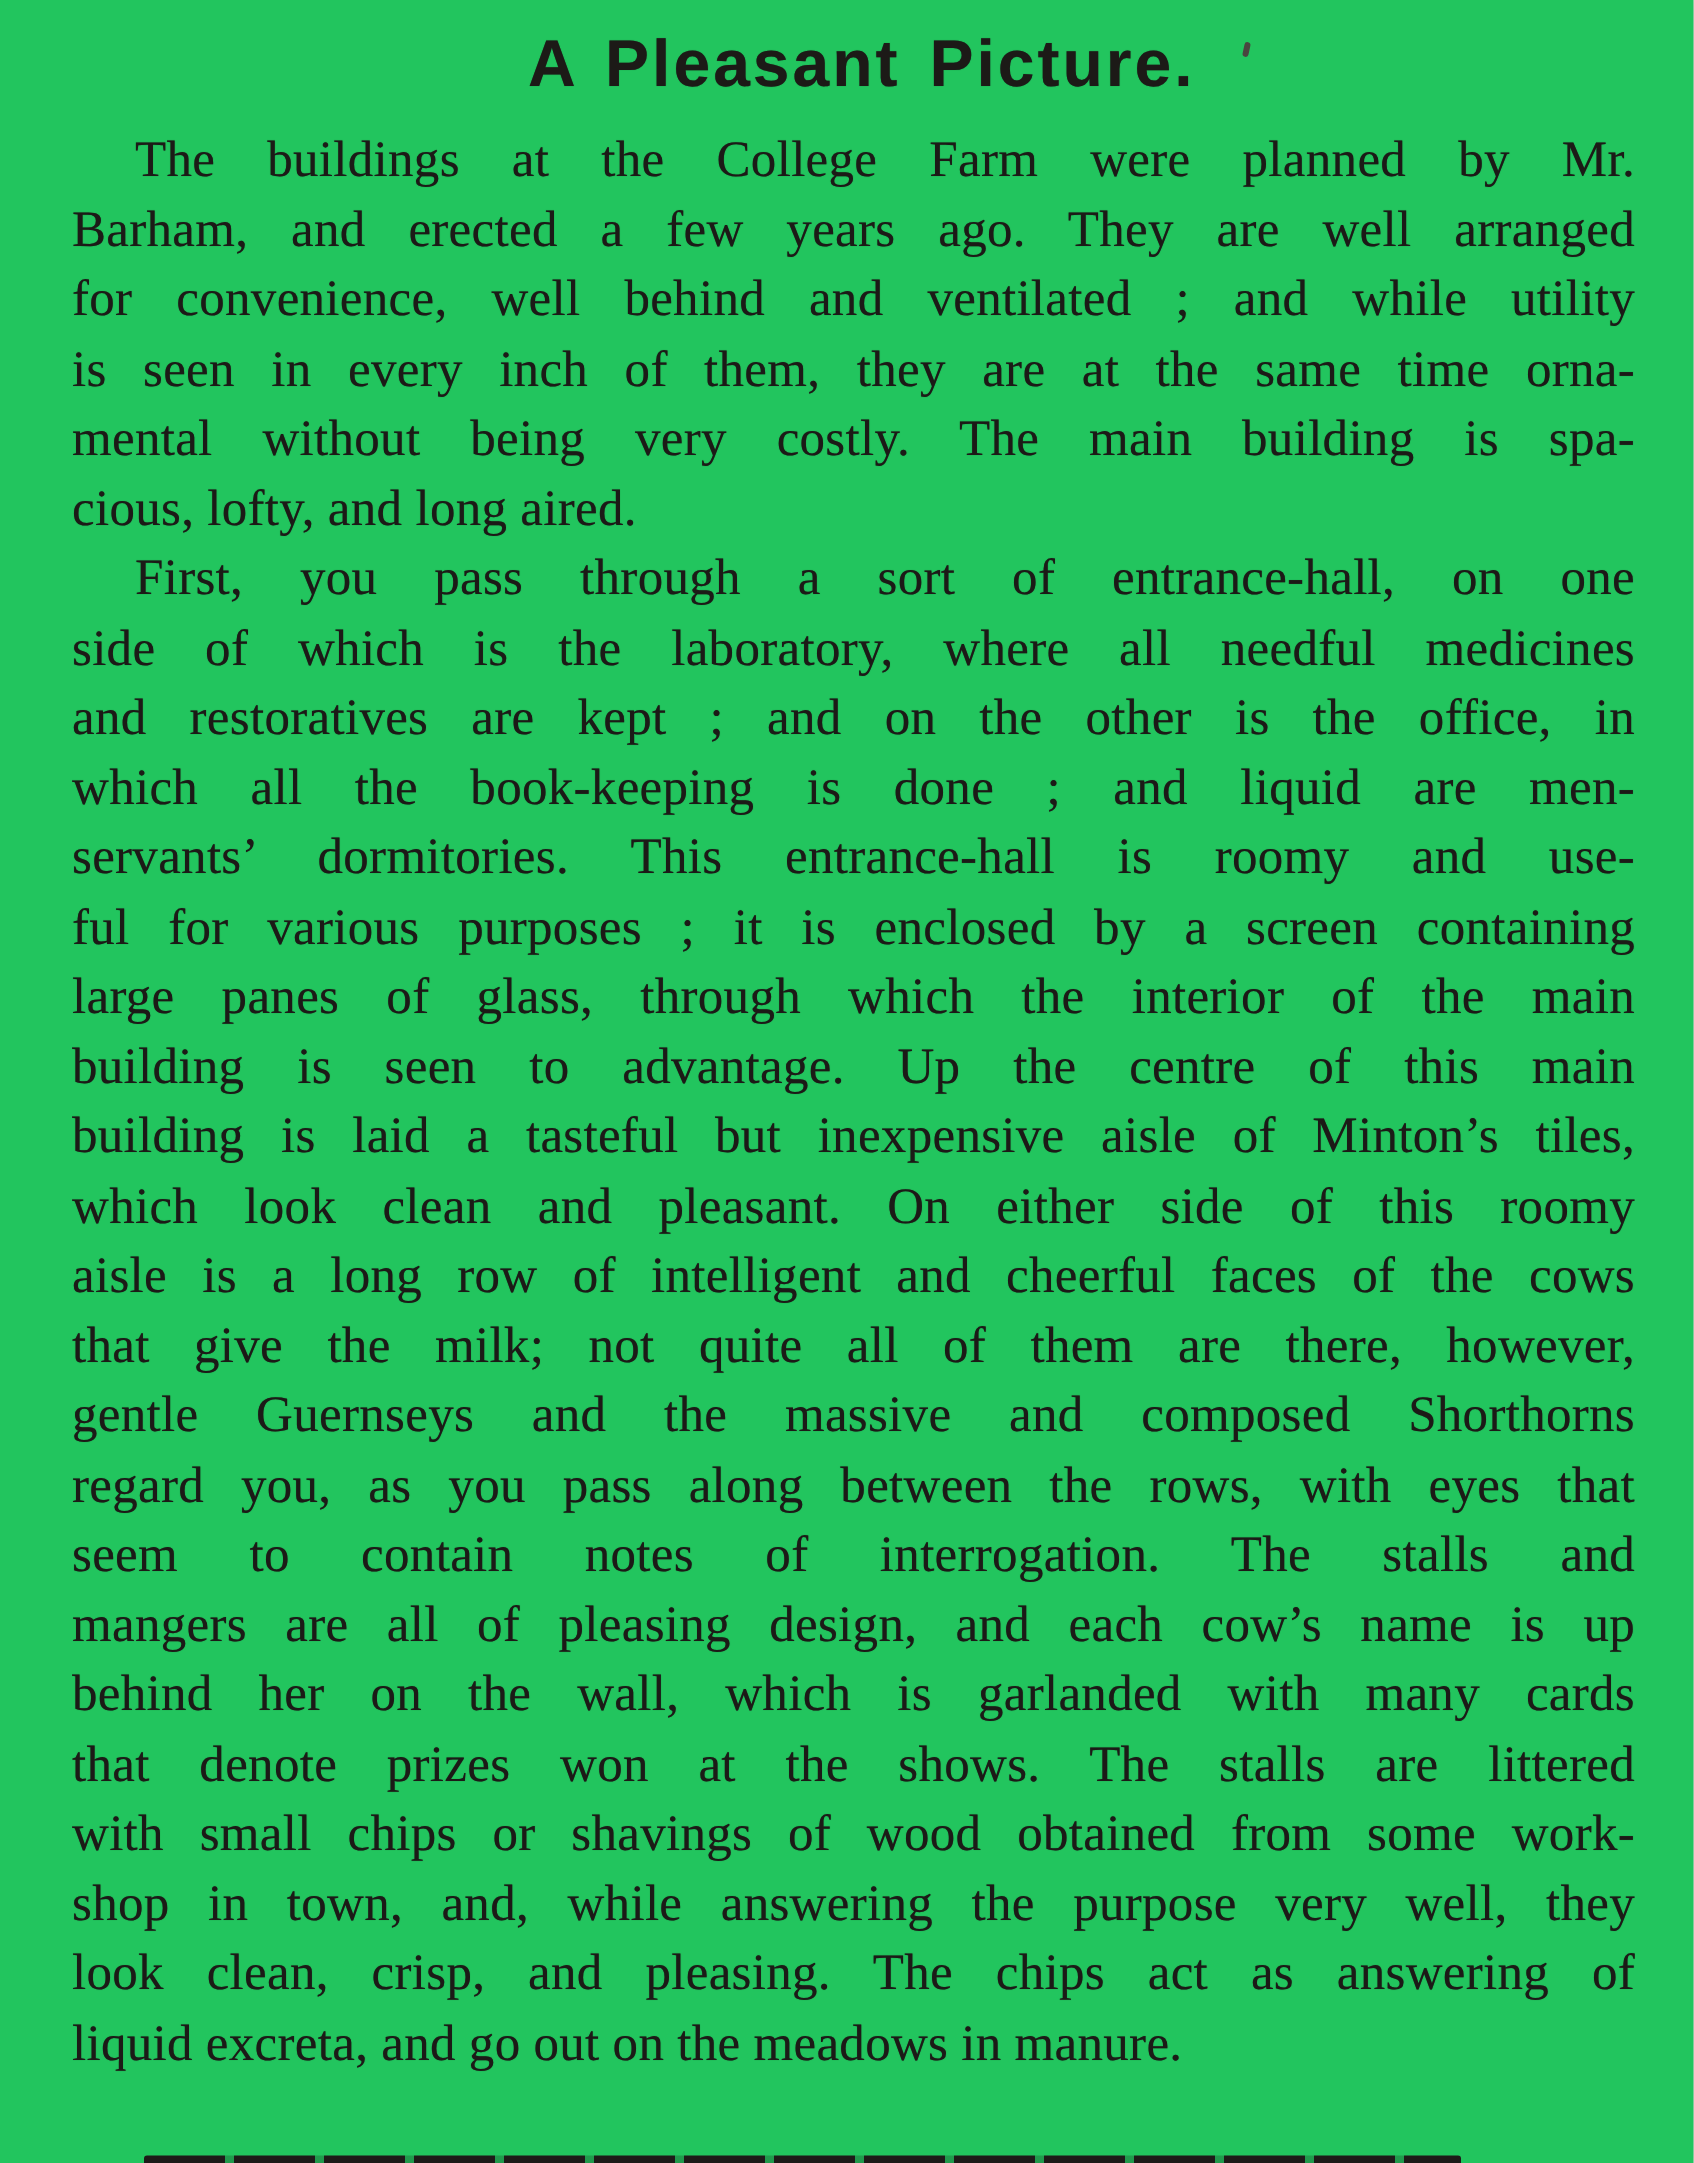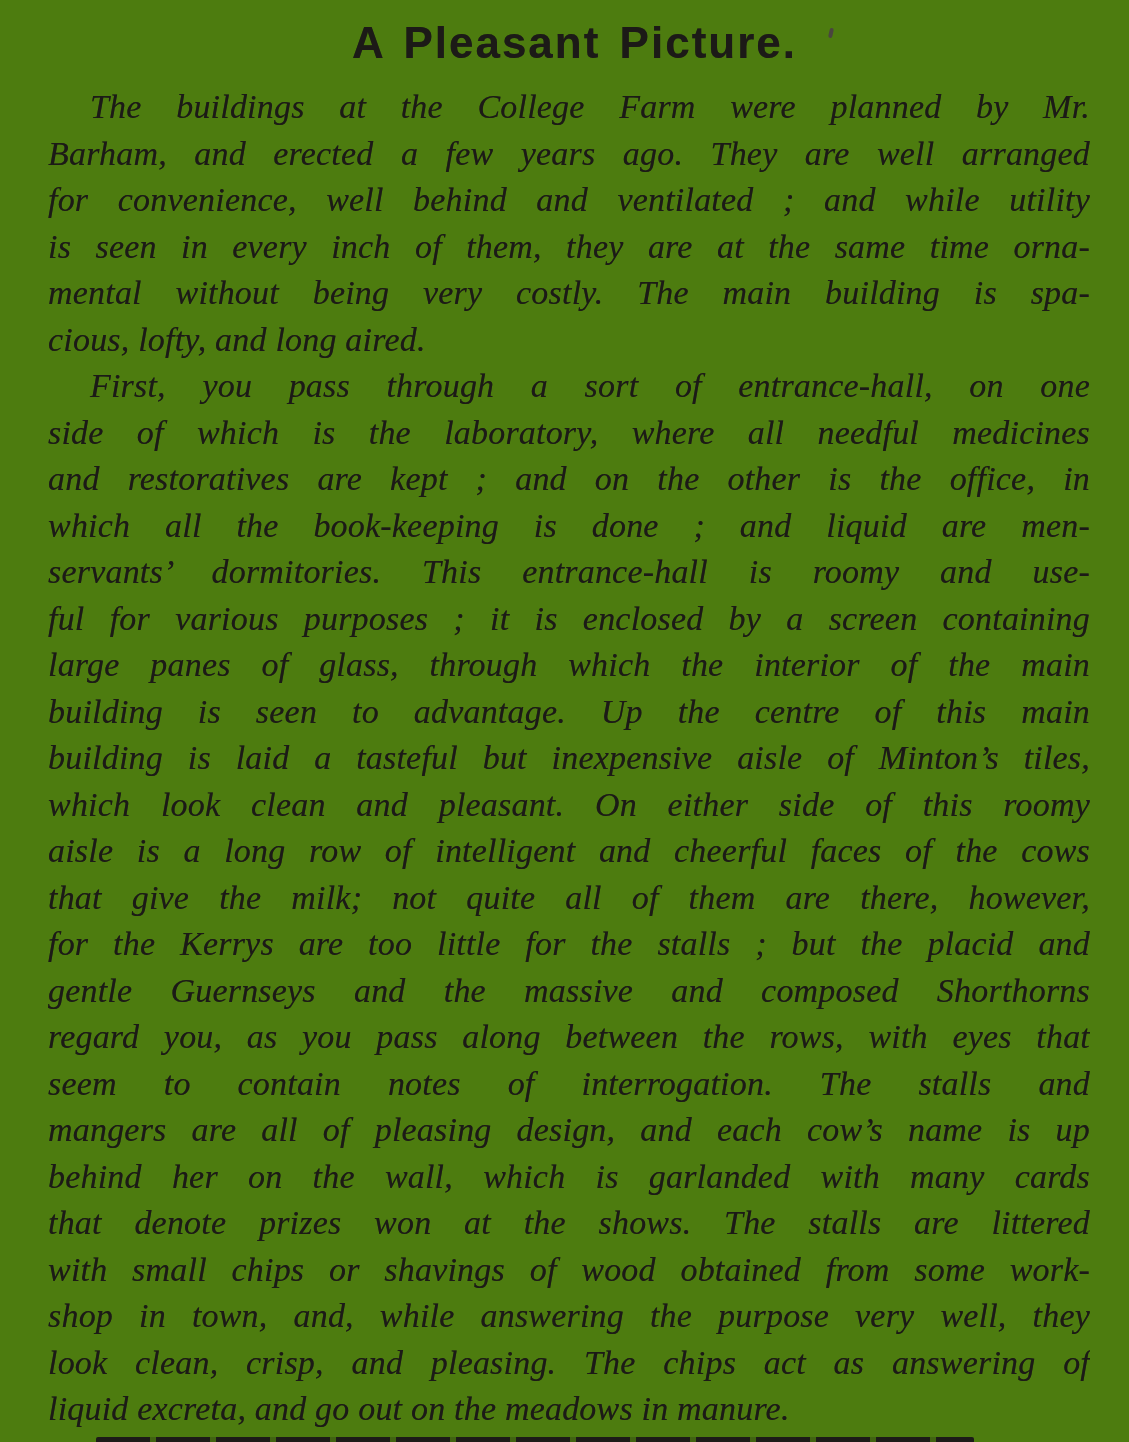--- a/index.html
+++ b/index.html
@@ -1,19 +1,19 @@
 <!DOCTYPE html>
 <html><head>
 <meta charset="utf-8">
 <style>
   html,body{margin:0;padding:0;background:#e8e6e1;}
   .page{
     position:relative;
     width:1129px;height:1442px;
-    background:#4d7c0f;
+    background:#22c55e;
     color:#1c1a17;
     font-family:"Liberation Serif", serif;
     overflow:hidden;
     box-shadow:0 0 6px rgba(0,0,0,.25);
   }
   .title{
     position:absolute;
     top:18px;left:0;right:0;
     margin:0;
     text-align:center;
@@ -27,21 +27,21 @@
   .speck{
     position:absolute;
     top:28px;left:829px;
     width:4px;height:10px;
     background:#4a453f;
     border-radius:2px;
     transform:rotate(12deg);
   }
   .text-block{
     position:absolute;
-    top:84px;left:48px;right:39px;font-style:italic;
+    top:84px;left:48px;right:39px;
   }
   .line{
     font-size:34px;
     height:46.5px;
     line-height:46.5px;
     text-align:justify;
     text-align-last:justify;
     text-justify:inter-word;
     letter-spacing:.2px;
     overflow:hidden;
@@ -87,21 +87,20 @@
       <div class="line">and restoratives are kept ; and on the other is the office, in</div>
       <div class="line">which all the book-keeping is done ; and liquid are men-</div>
       <div class="line">servants’ dormitories.  This entrance-hall is roomy and use-</div>
       <div class="line">ful for various purposes ; it is enclosed by a screen containing</div>
       <div class="line">large panes of glass, through which the interior of the main</div>
       <div class="line">building is seen to advantage.  Up the centre of this main</div>
       <div class="line">building is laid a tasteful but inexpensive aisle of Minton’s tiles,</div>
       <div class="line">which look clean and pleasant.  On either side of this roomy</div>
       <div class="line">aisle is a long row of intelligent and cheerful faces of the cows</div>
       <div class="line">that give the milk; not quite all of them are there, however,</div>
-      <div class="line">for the Kerrys are too little for the stalls ; but the placid and</div>
       <div class="line">gentle Guernseys and the massive and composed Shorthorns</div>
       <div class="line">regard you, as you pass along between the rows, with eyes that</div>
       <div class="line">seem to contain notes of interrogation.  The stalls and</div>
       <div class="line">mangers are all of pleasing design, and each cow’s name is up</div>
       <div class="line">behind her on the wall, which is garlanded with many cards</div>
       <div class="line">that denote prizes won at the shows.  The stalls are littered</div>
       <div class="line">with small chips or shavings of wood obtained from some work-</div>
       <div class="line">shop in town, and, while answering the purpose very well, they</div>
       <div class="line">look clean, crisp, and pleasing.  The chips act as answering of</div>
       <div class="line last">liquid excreta, and go out on the meadows in manure.</div>

